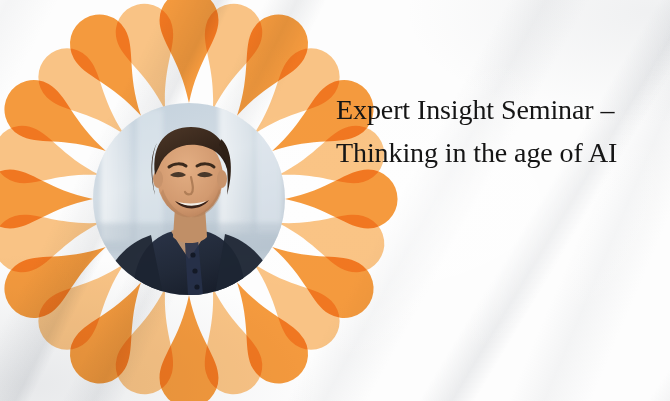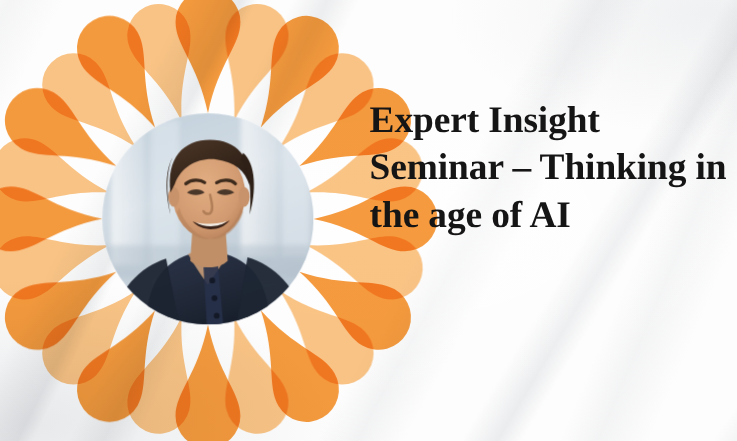--- a/index.html
+++ b/index.html
@@ -61,22 +61,22 @@
     border-radius: 50%;
     overflow: hidden;
   }
 
   
   .headline {
     position: absolute;
     left: 336px;
     top: 88px;
     width: 330px;
-    font-size: 34px;
-    font-weight: bold;
+    font-size: 28px;
+    font-weight: normal;
     line-height: 43px;
     color: #151515;
     letter-spacing: -0.1px;
     white-space: pre-wrap;
   }
 </style>
 </head>
 <body>
 
 <div id="slide">

